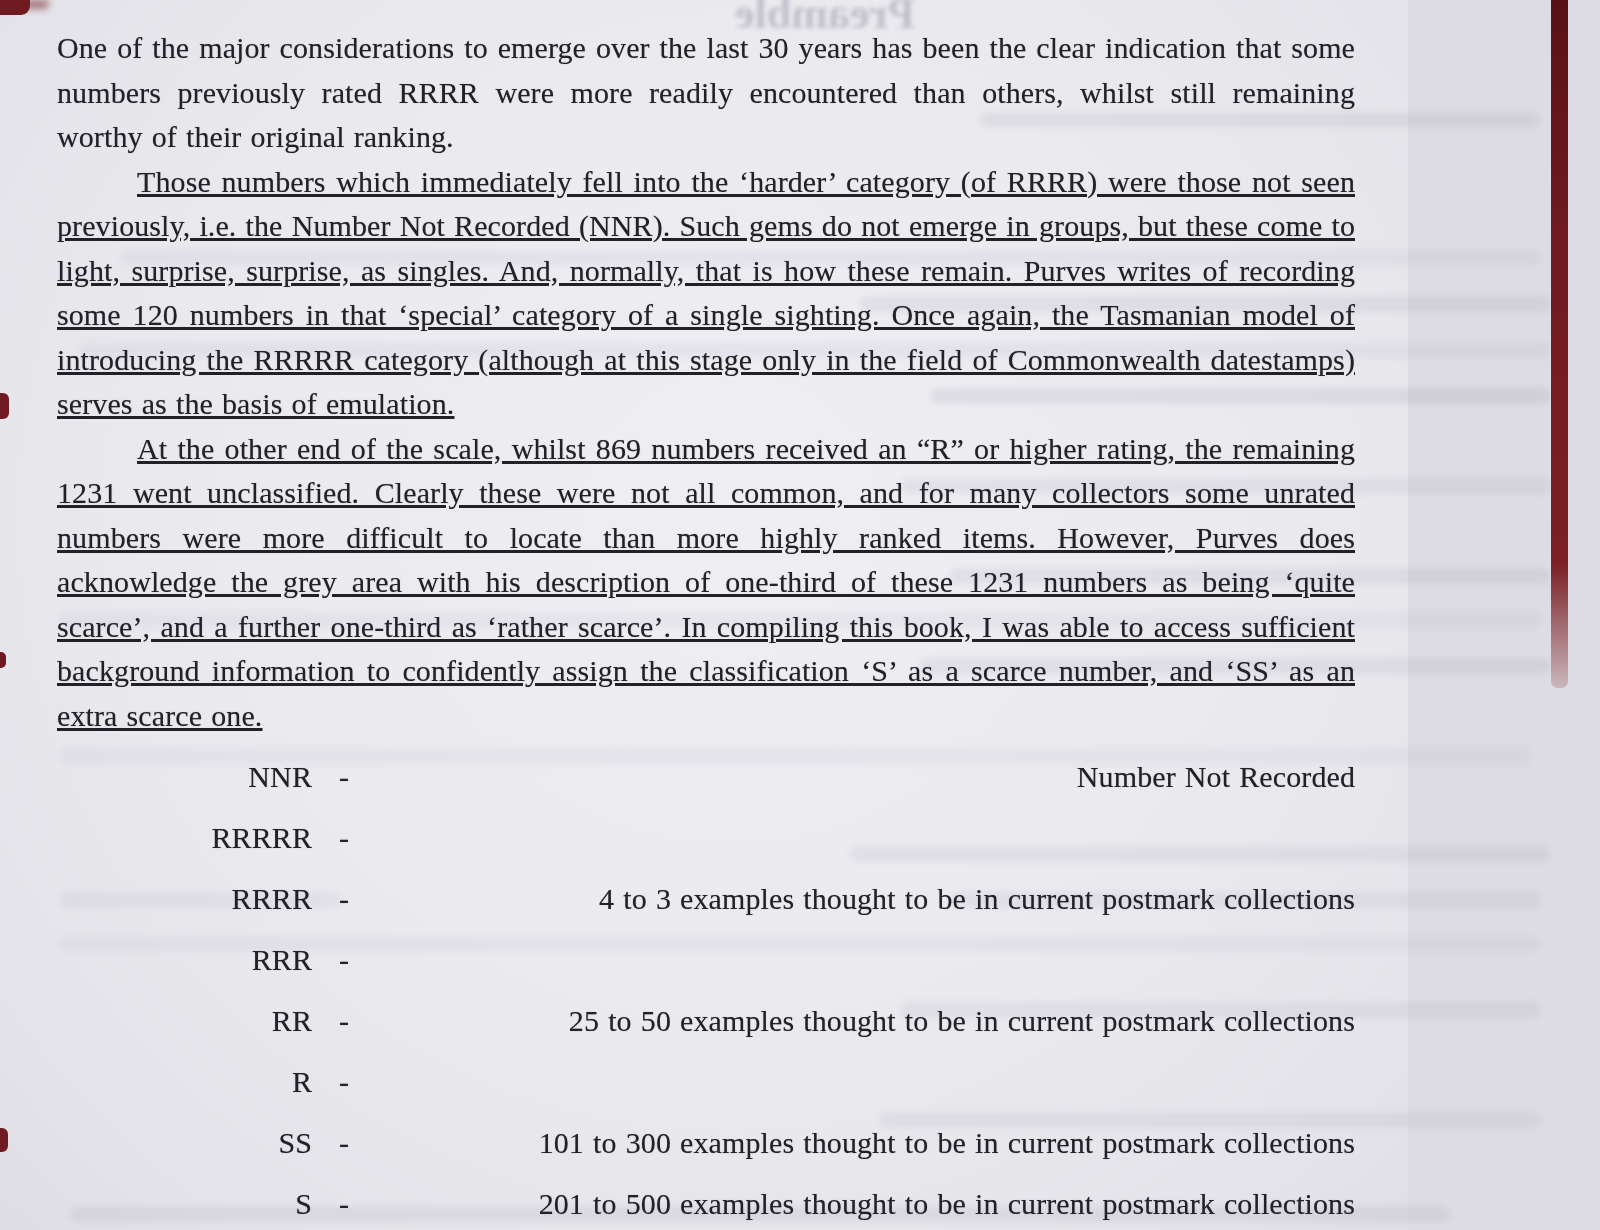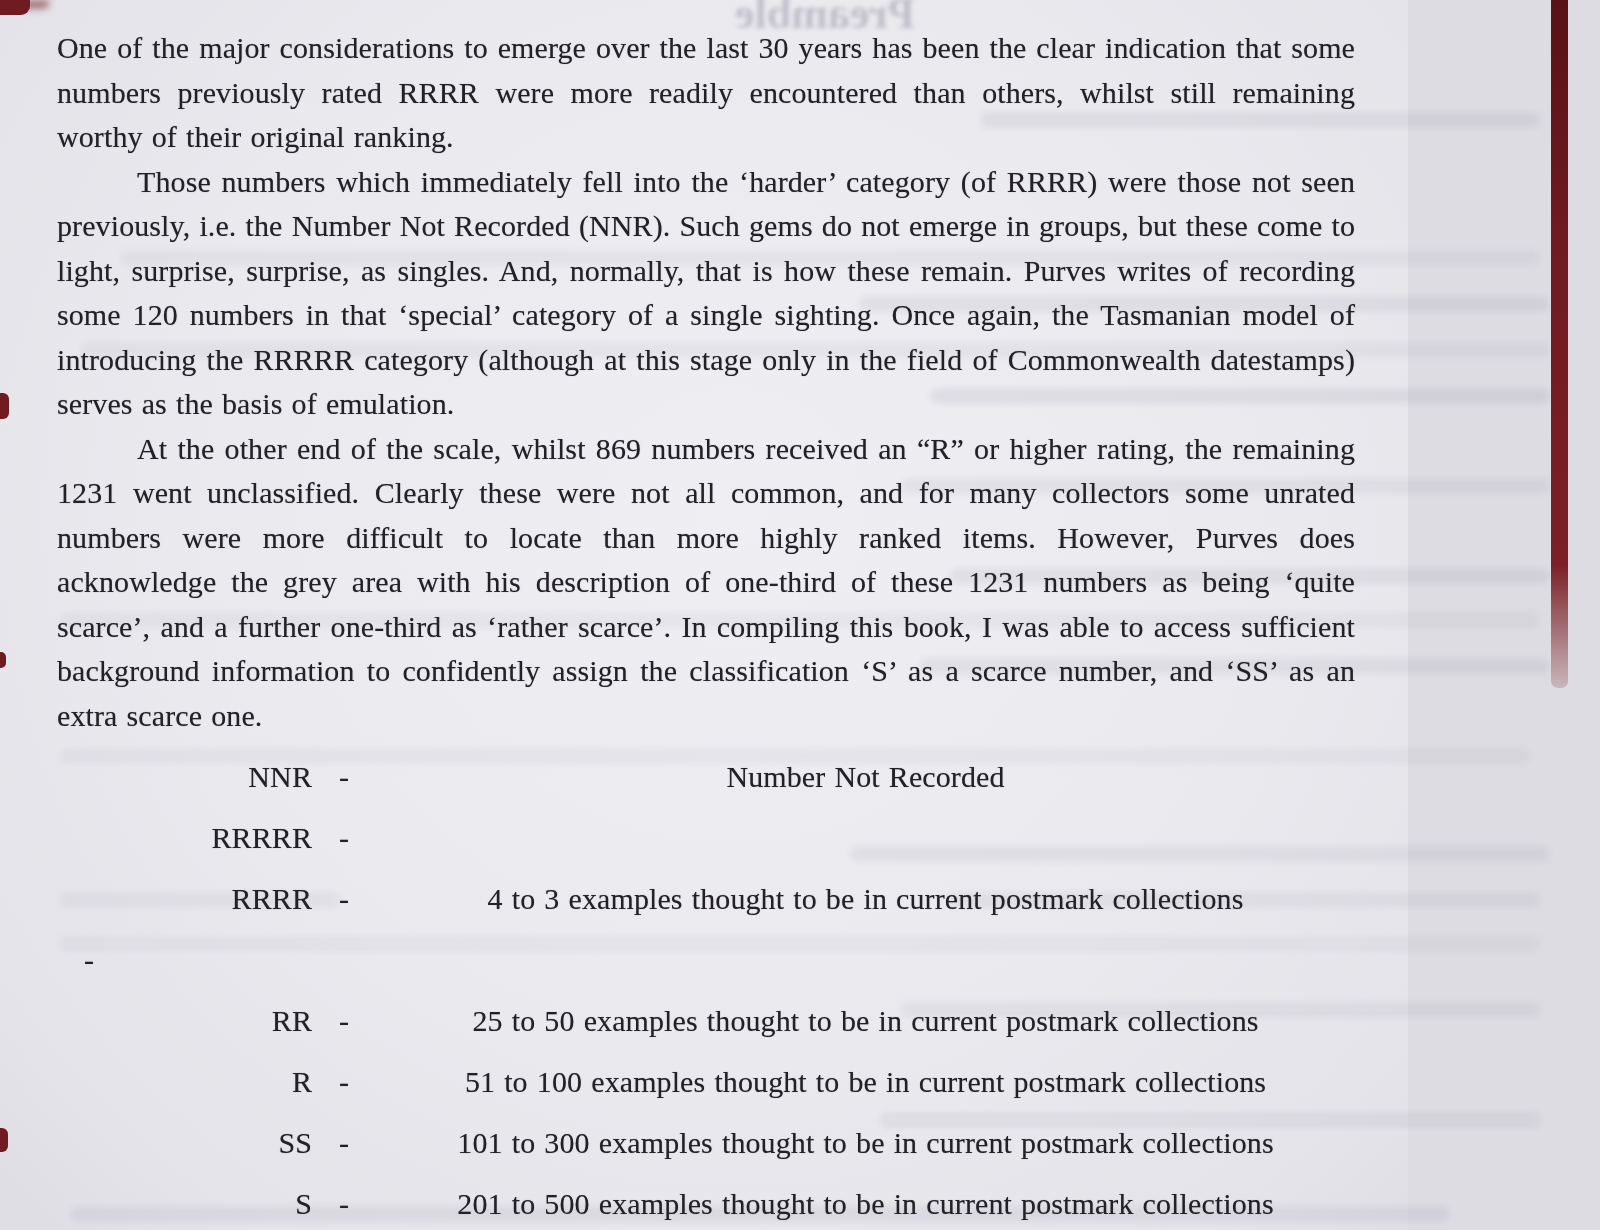--- a/index.html
+++ b/index.html
@@ -14,27 +14,27 @@
     color: #232127;
   }
   
   .content {
     position: absolute; top: 26px; left: 57px; right: 53px;
     font-size: 30px; line-height: 44.5px;
     text-align: justify; letter-spacing: 0.1px; word-spacing: 1.5px;
     text-shadow: 0 0 1px rgba(35,33,40,0.38);
   }
   p.para { margin: 0; }
-  p.indent { text-indent: 80px; }
+  p.indent { text-indent: 80px; text-decoration: underline; }
   
   .ranking { margin-top: 8px; }
   .rank-row { display: flex; line-height: 44px; margin-top: 17px; text-align: left; }
   .rank-code { width: 255px; text-align: right; }
   .rank-sep  { width: 64px;  text-align: center; }
-  .rank-desc { flex: 1; text-align: center; }
+  .rank-desc { flex: 1; text-align: right; }
   
   .mark { position: absolute; background: #6f1b21; }
   .mark-corner-tl { left: 0; top: 0; width: 30px; height: 15px; border-radius: 0 0 9px 0;
                     box-shadow: 22px -3px 7px -3px rgba(111,27,33,0.55); }
   .mark-left-1 { left: 0; top: 393px; width: 9px; height: 26px; border-radius: 0 6px 6px 0; }
   .mark-left-2 { left: 0; top: 652px; width: 6px; height: 16px; border-radius: 0 5px 5px 0; }
   .mark-left-3 { left: 0; top: 1128px; width: 8px; height: 24px; border-radius: 0 6px 6px 0; }
   .mark-right-strip {
     left: 1551px; top: 0; width: 17px; height: 688px; border-radius: 0 0 7px 7px;
     background: linear-gradient(180deg, #581217 0%, #6f1b21 35%, #7a2026 82%, rgba(122,32,38,0.2) 100%);
@@ -93,31 +93,31 @@
       <div class="rank-row">
         <span class="rank-code">RRRRR</span>
         <span class="rank-sep">-</span>
       </div>
       <div class="rank-row">
         <span class="rank-code">RRRR</span>
         <span class="rank-sep">-</span>
         <span class="rank-desc">4 to 3 examples thought to be in current postmark collections</span>
       </div>
       <div class="rank-row">
+        <span class="rank-code">RRR</span>
         <span class="rank-sep">-</span>
       </div>
       <div class="rank-row">
         <span class="rank-code">RR</span>
         <span class="rank-sep">-</span>
         <span class="rank-desc">25 to 50 examples thought to be in current postmark collections</span>
       </div>
       <div class="rank-row">
         <span class="rank-code">R</span>
         <span class="rank-sep">-</span>
-        <span class="rank-desc">51 to 100 examples thought to be in current postmark collections</span>
       </div>
       <div class="rank-row">
         <span class="rank-code">SS</span>
         <span class="rank-sep">-</span>
         <span class="rank-desc">101 to 300 examples thought to be in current postmark collections</span>
       </div>
       <div class="rank-row">
         <span class="rank-code">S</span>
         <span class="rank-sep">-</span>
         <span class="rank-desc">201 to 500 examples thought to be in current postmark collections</span>

